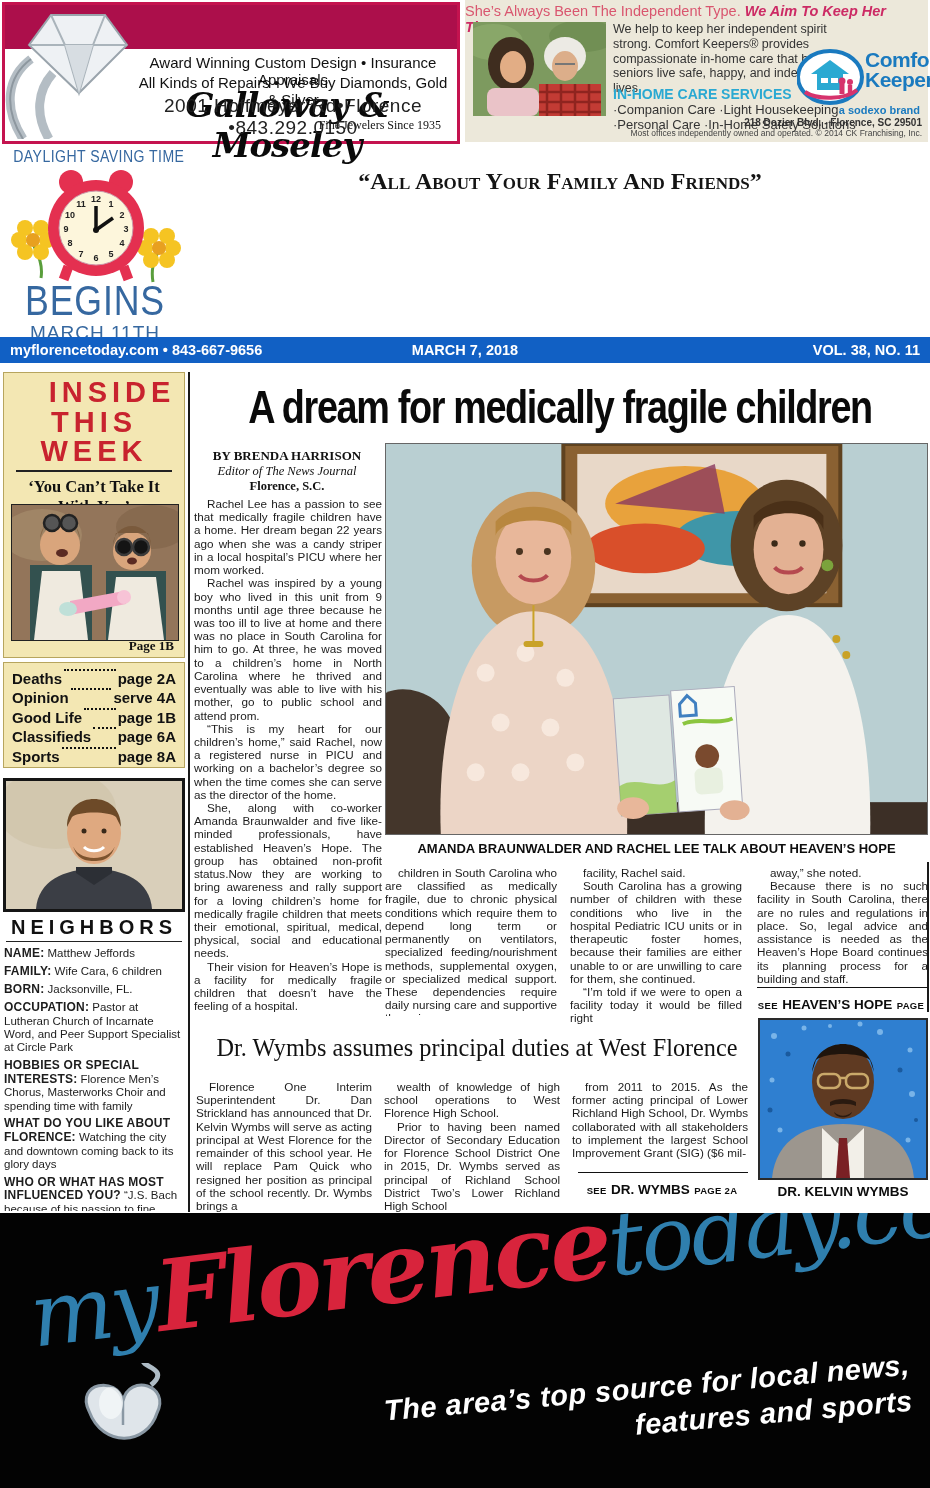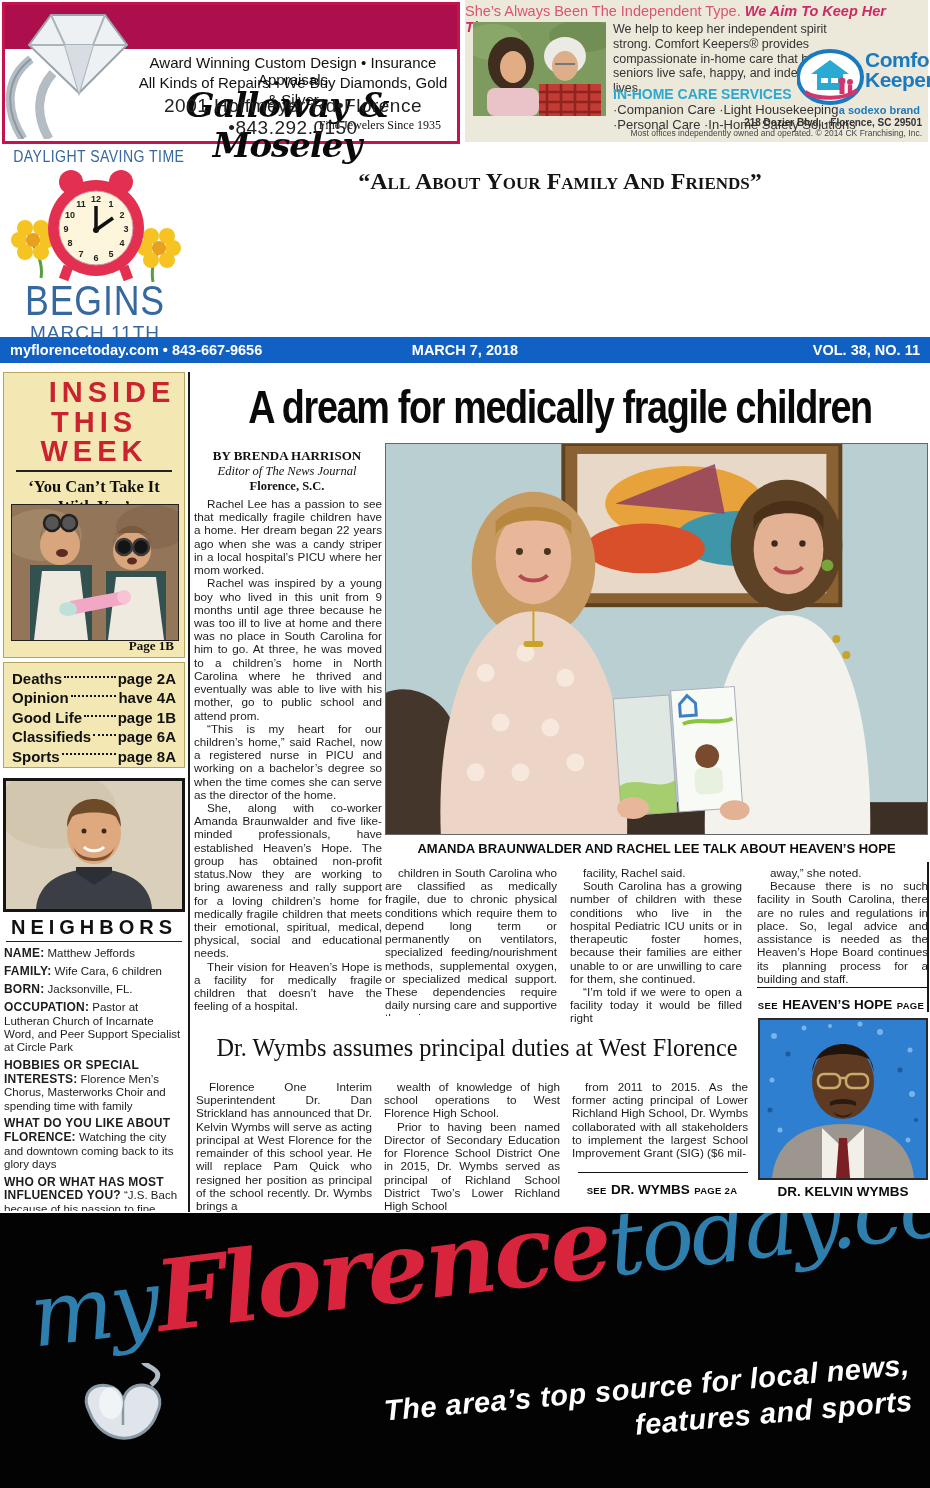--- a/index.html
+++ b/index.html
@@ -43,21 +43,21 @@
   
   .tanbox{position:absolute;left:3px;width:182px;background:#f3e7b3;border:1px solid #b7a55e;box-sizing:border-box;}
   #sb-inside{top:372px;height:286px;text-align:center;}
   .in-t{font-size:29px;font-weight:bold;letter-spacing:5px;color:#c8232e;line-height:1.02;}
   .in-rule{border-top:2px solid #222;margin:3px 12px;}
   .in-show{font-family:"Liberation Serif",serif;font-weight:bold;font-size:16.5px;color:#111;line-height:1.2;padding:2px 16px 0;}
   .in-opens{font-size:23px;font-weight:bold;color:#1fa052;line-height:1.15;padding:3px 10px 0;}
   .flt-photo{position:absolute;left:7px;top:131px;width:166px;height:135px;border:1px solid #222;}
   .in-page{position:absolute;right:10px;bottom:3px;font-family:"Liberation Serif",serif;font-weight:bold;font-size:13px;color:#111;}
   #sb-index{top:662px;height:106px;padding:6px 8px;}
-  .idx-row{display:flex;align-items:center;font-weight:bold;font-size:15px;color:#111;line-height:19.4px;}
+  .idx-row{display:flex;align-items:flex-start;font-weight:bold;font-size:15px;color:#111;line-height:19.4px;}
   .idx-leader{flex:1;border-bottom:2.6px dotted #111;margin:0 2px 4px;}
   #sb-jeff{position:absolute;left:3px;top:778px;width:182px;height:134px;border:3px solid #151515;box-sizing:border-box;}
   #sb-nb-title{position:absolute;left:3px;top:916px;width:182px;text-align:center;font-weight:bold;font-size:20px;letter-spacing:5px;color:#111;}
   #sb-nb-rule{position:absolute;left:6px;top:941px;width:176px;border-top:1.6px solid #222;}
   #sb-fields{position:absolute;left:4px;top:947px;width:181px;height:264px;overflow:hidden;font-size:11.5px;line-height:1.16;color:#1d1d1d;}
   .nb{margin:0 0 4px;} .nb b{font-size:12px;letter-spacing:.2px;}
   #v-divider{position:absolute;left:188px;top:372px;width:2px;height:840px;background:#1a1a1a;}
   #r-rule{position:absolute;left:927px;top:862px;width:2px;height:150px;background:#1a1a1a;}
   
   #headline1{position:absolute;left:192px;top:380px;width:736px;text-align:center;font-size:42px;font-weight:bold;color:#0a0a0a;letter-spacing:-1.5px;white-space:nowrap;transform:scaleX(.9) scaleY(1.12);transform-origin:center top;}
@@ -257,21 +257,21 @@
 
   <div id="sb-index" class="tanbox">
     <div class="idx-row">
         <span>Deaths</span>
         <span class="idx-leader"></span>
         <span>page 2A</span>
       </div>
     <div class="idx-row">
         <span>Opinion</span>
         <span class="idx-leader"></span>
-        <span>have 4A</span>
+        <span>serve 4A</span>
       </div>
     <div class="idx-row">
         <span>Good Life</span>
         <span class="idx-leader"></span>
         <span>page 1B</span>
       </div>
     <div class="idx-row">
         <span>Classifieds</span>
         <span class="idx-leader"></span>
         <span>page 6A</span>

